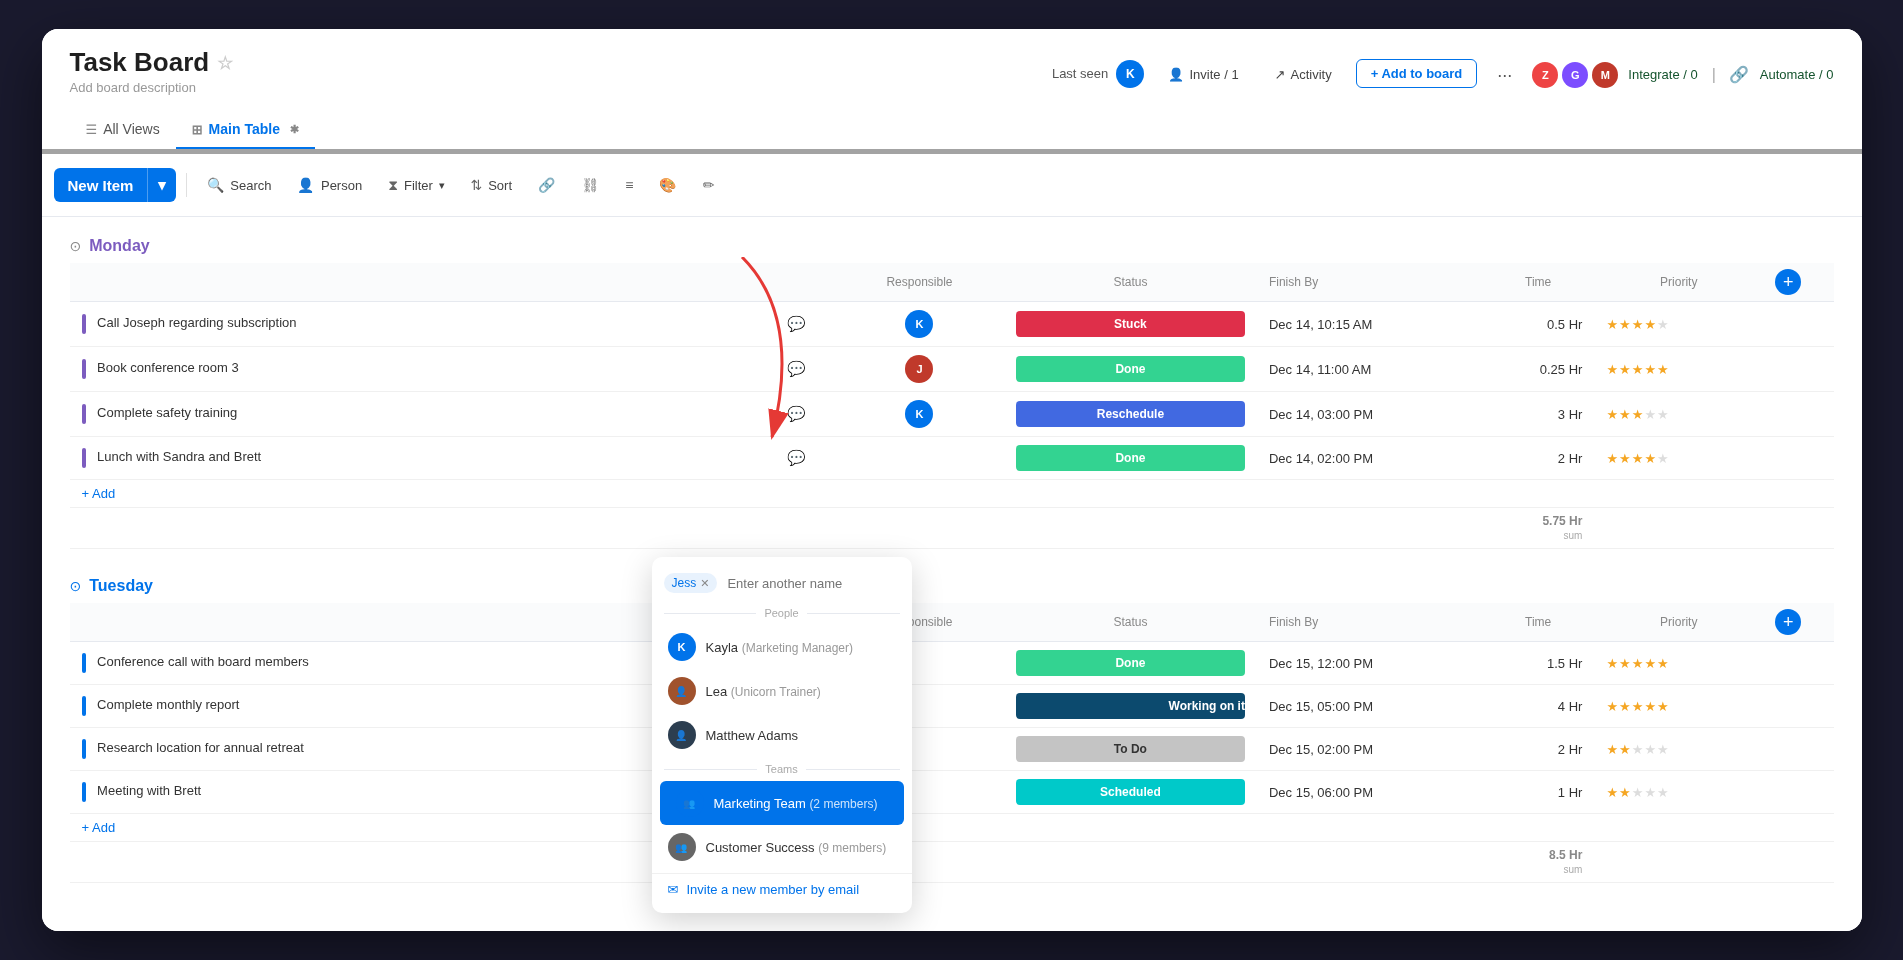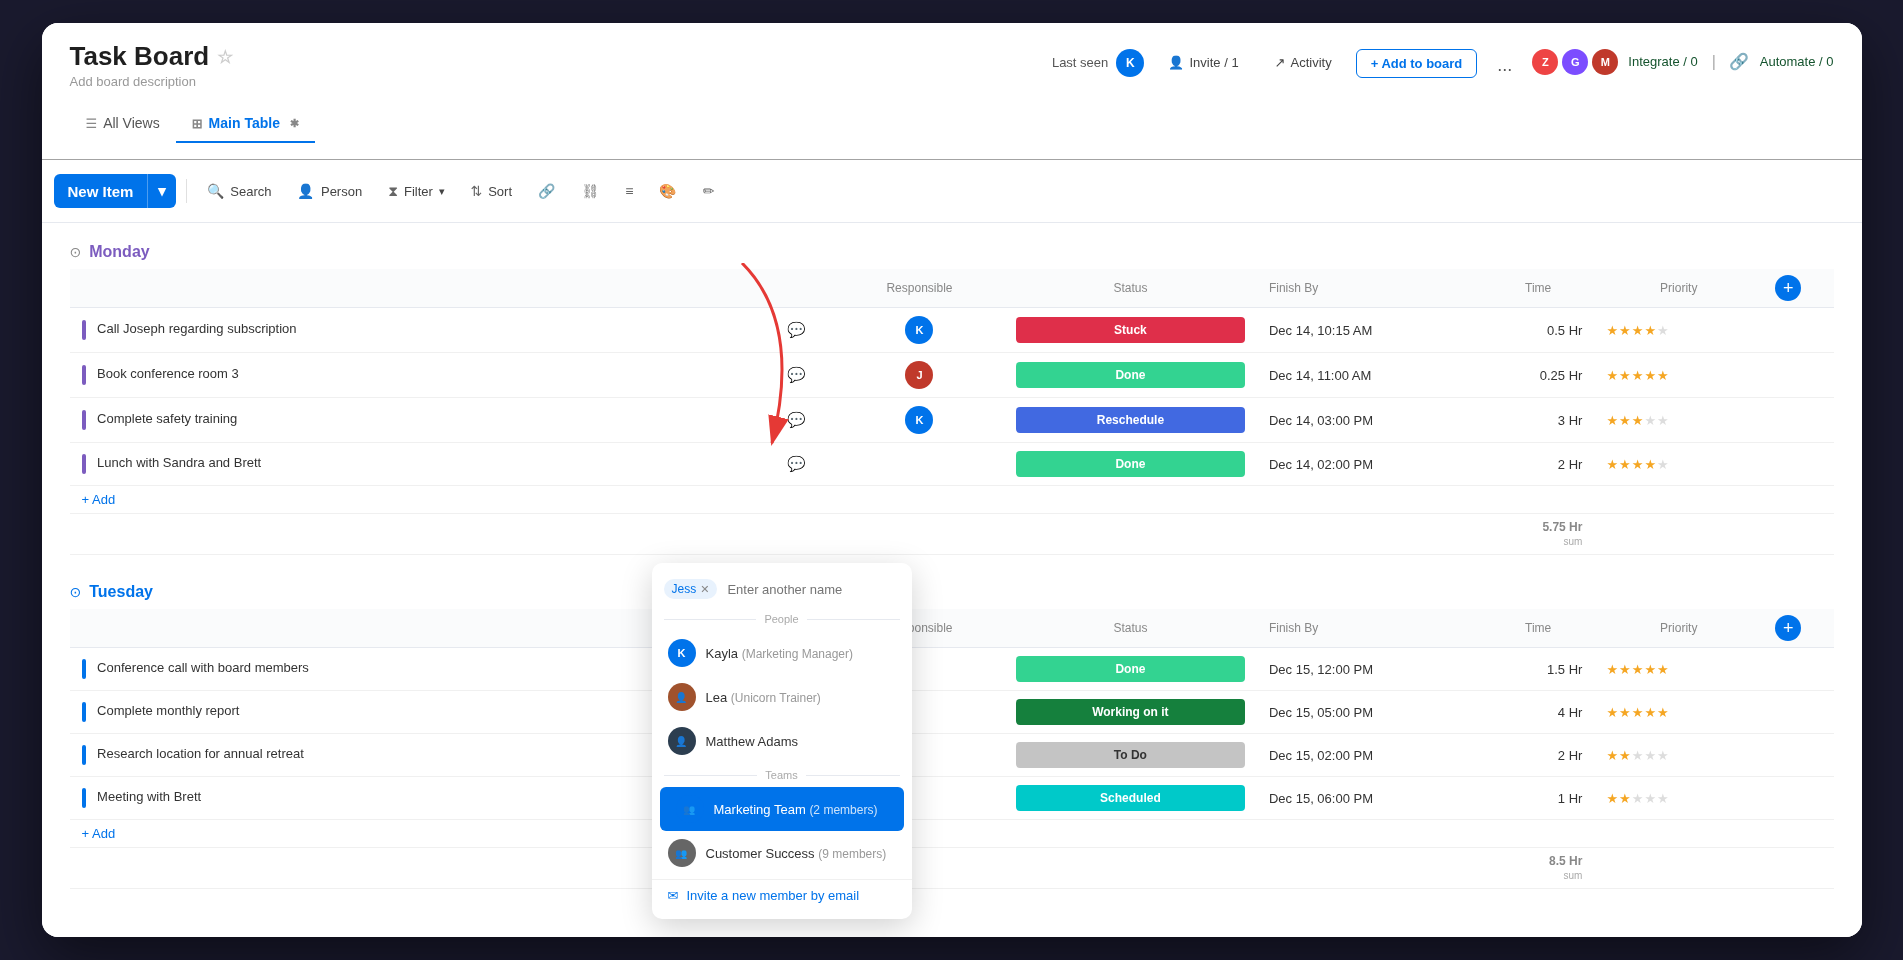--- a/index.html
+++ b/index.html
@@ -16,22 +16,22 @@
       min-height: 880px;
       background: #fff;
       border-radius: 16px;
       overflow: hidden;
       box-shadow: 0 20px 60px rgba(0,0,0,0.5);
       display: flex;
       flex-direction: column;
     }
     
     .header {
-      padding: 18px 28px 16px 28px;
-      border-bottom: 1px solid #a3a3a3;
+      padding: 18px 28px 0 28px;
+      border-bottom: 5px solid #a3a3a3;
       background: #fff;
     }
     .header-top {
       display: flex;
       align-items: center;
       justify-content: space-between;
       margin-bottom: 12px;
     }
     .title-area { display: flex; flex-direction: column; }
     .board-title {
@@ -209,21 +209,21 @@
       font-size: 11px; font-weight: 700; color: #fff;
     }
     .status-badge {
       display: block; text-align: center;
       padding: 6px 0; border-radius: 4px;
       font-size: 12px; font-weight: 600; color: #fff;
     }
     .status-stuck { background: #df2f4a; }
     .status-done { background: #33d391; }
     .status-reschedule { background: #4169e1; }
-    .status-working { background: #15803d; }
+    .status-working { background: #0c4a6e; text-align: right; }
     .status-todo { background: #c4c4c4; color: #333; }
     .status-scheduled { background: #00c9c9; }
     .finish-by { font-size: 12px; color: #555; white-space: nowrap; }
     .time-val { font-size: 12px; color: #333; text-align: right; }
     .stars { color: #f5a623; font-size: 13px; letter-spacing: 1px; }
     .star-empty { color: #ddd; }
     .add-row td {
       padding: 6px 12px;
       font-size: 13px; color: #0073ea; cursor: pointer;
     }
@@ -318,21 +318,21 @@
     
     .arrow-container {
       position: absolute;
       top: 40px;
       left: 620px;
       pointer-events: none;
     }
     
     .main-content::-webkit-scrollbar { width: 6px; }
     .main-content::-webkit-scrollbar-thumb { background: #ddd; border-radius: 3px; }
-    .header-right-group { display: flex; align-items: flex-start; gap: 12px; }
+    .header-right-group { display: flex; align-items: flex-end; gap: 12px; }
   </style>
 </head>
 <body>
 
 <div class="app-window">
 
   <div class="header">
     <div class="header-top">
       <div class="title-area">
         <div class="board-title">

